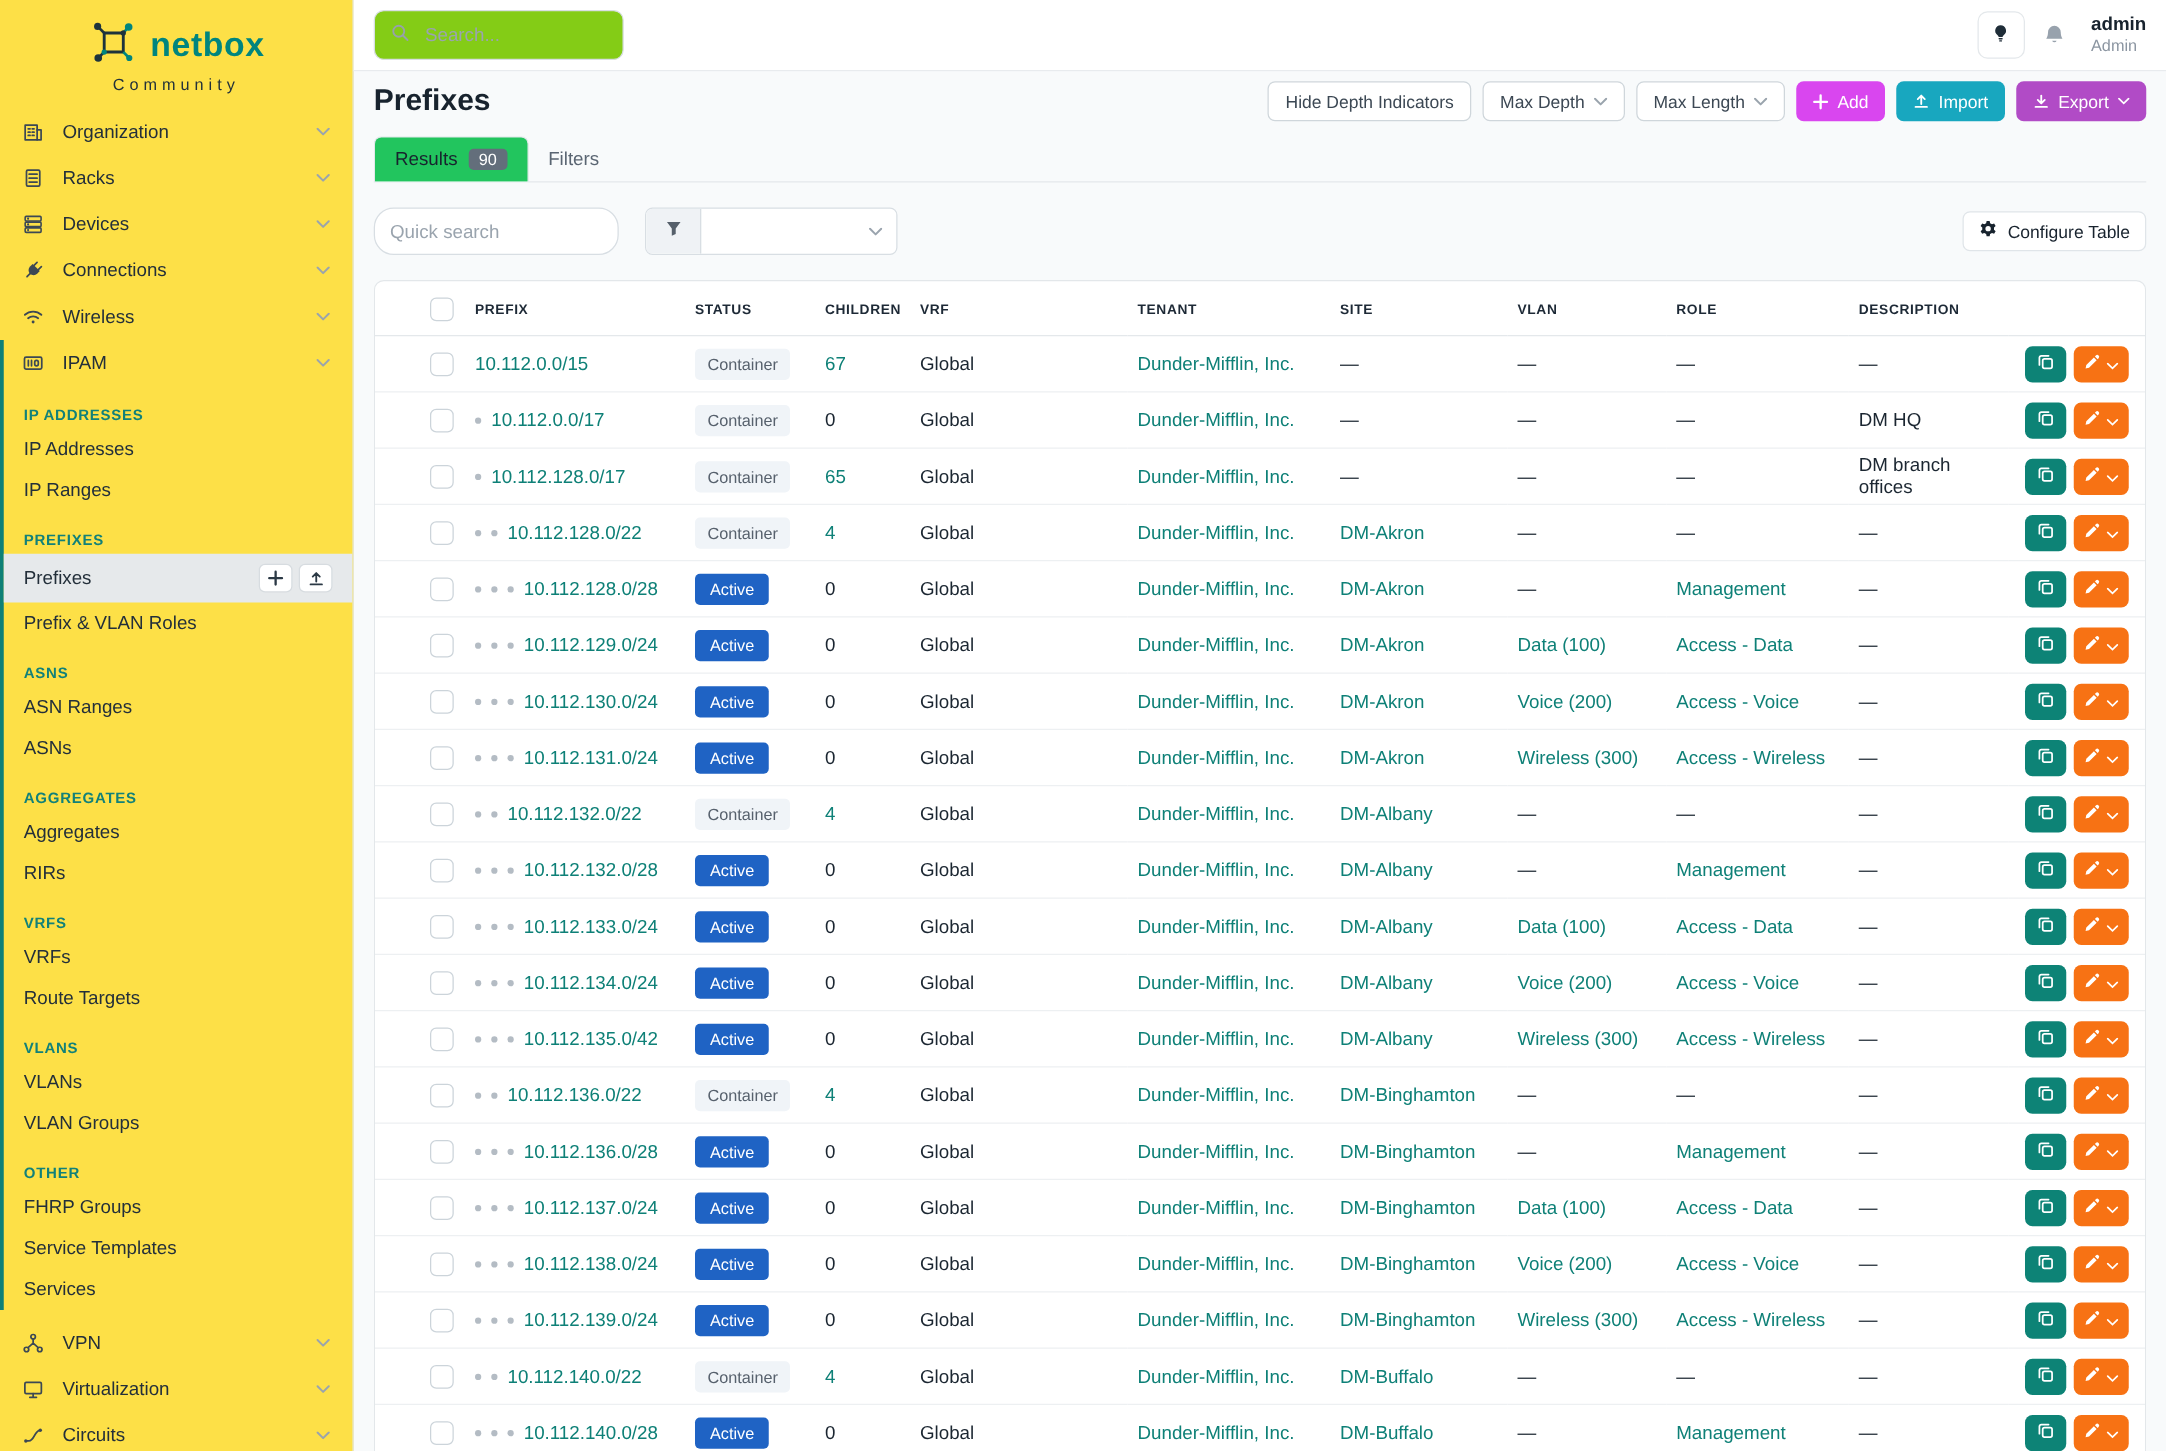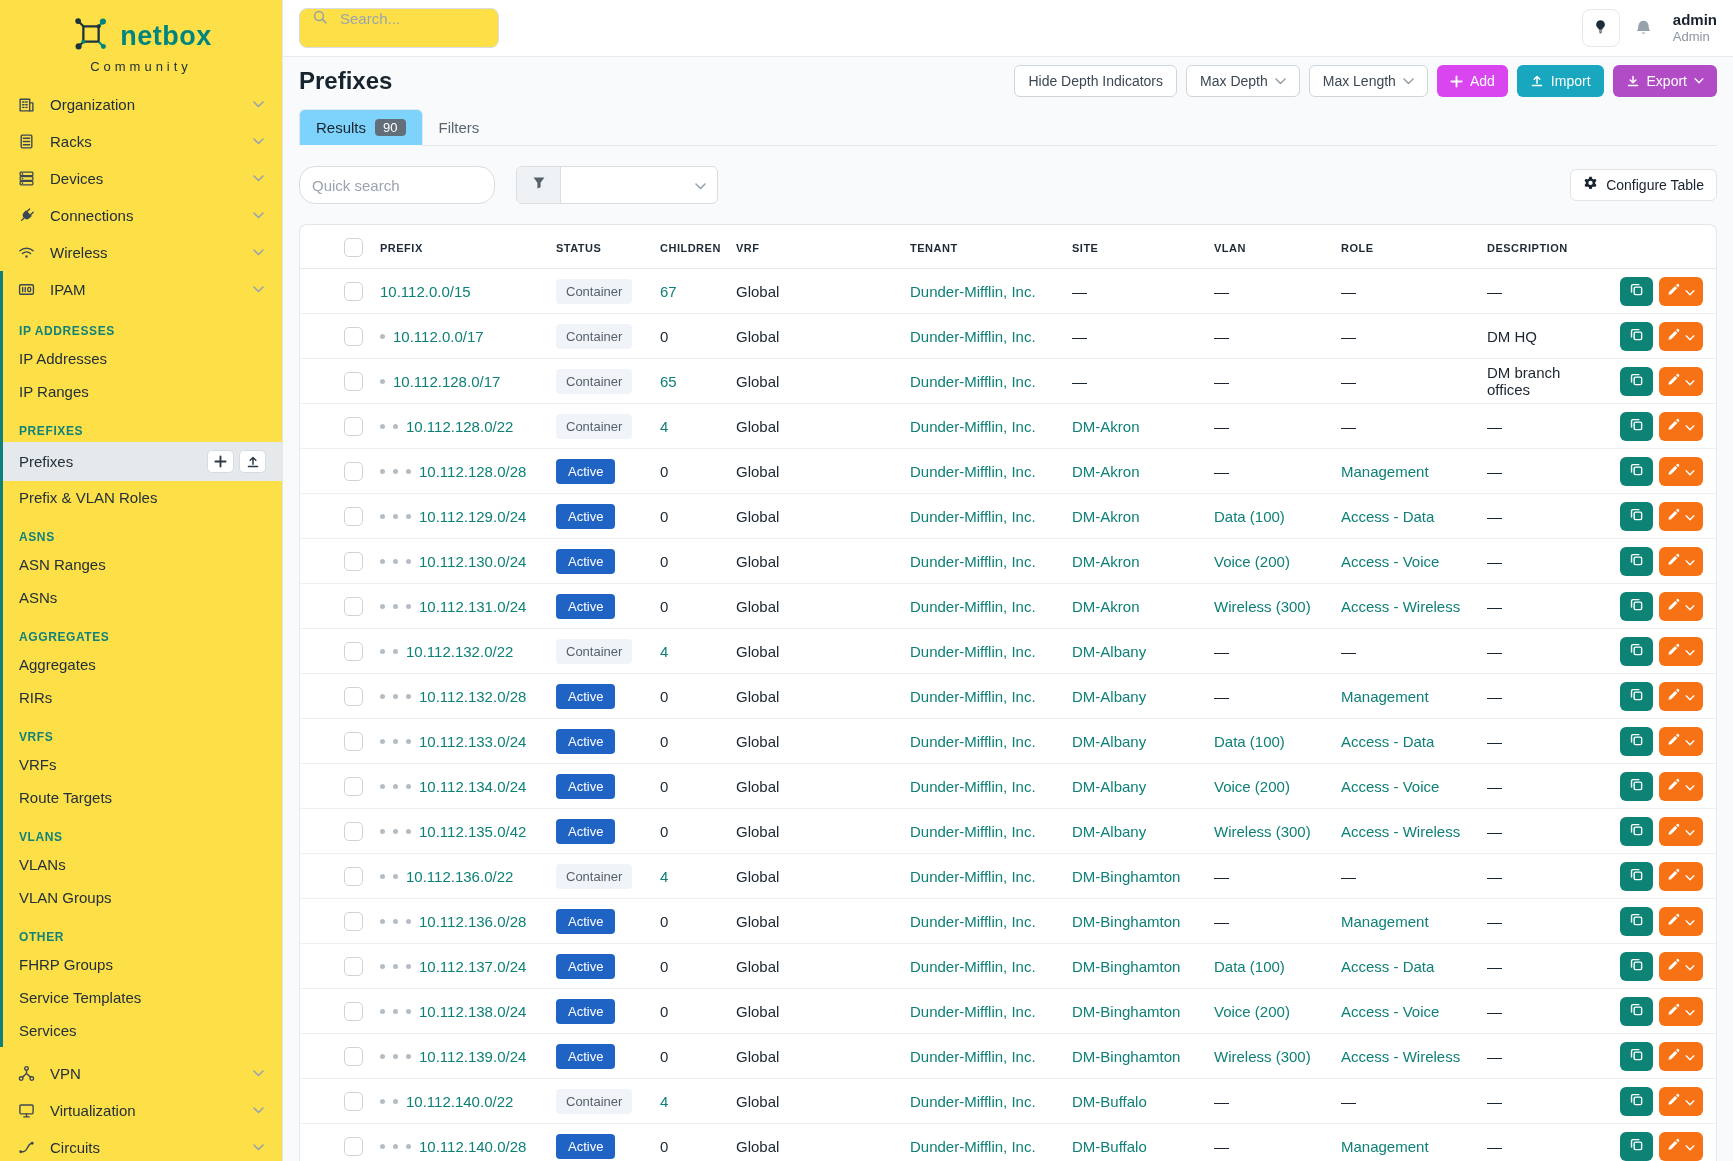--- a/index.html
+++ b/index.html
@@ -27,22 +27,22 @@
   .sub-item.active { background:#e6e9eb; }
   .mini-btns { margin-left:auto; display:flex; gap:5px; }
   .mini-btn { width:27px; height:23px; background:#fff; border:1px solid #d7dce0; border-radius:5px;
     display:flex; align-items:center; justify-content:center; color:#2b3945; }
   .bottom-nav { margin-top:8px; }
 
   
   .main { flex:1; display:flex; flex-direction:column; min-width:0; }
   .topbar { height:57px; background:#fff; border-bottom:1px solid #e8ebee; display:flex;
     align-items:center; padding:0 16px; flex-shrink:0; }
-  .search-box { width:200px; height:40px; border:1px solid #d8dee3; border-radius:8px; background:#fde047;
-    display:flex; align-items:flex-start; padding:0 12px; gap:10px; color:#97a1ab; }
+  .search-box { width:200px; height:40px; border:1px solid #d8dee3; border-radius:8px; background:#84cc16;
+    display:flex; align-items:center; padding:0 12px; gap:10px; color:#97a1ab; }
   .search-box input { border:none; outline:none; font-size:15px; width:100%; background:transparent;
     font-family:"Liberation Sans", sans-serif; color:#333; }
   .search-box input::placeholder { color:#9aa4ae; }
   .topbar-right { margin-left:auto; display:flex; align-items:center; gap:14px; }
   .bulb-btn { width:38px; height:38px; border:1px solid #e4e8eb; border-radius:8px; background:#fff;
     display:flex; align-items:center; justify-content:center; color:#1f2d38; cursor:pointer; }
   .bell { color:#98a2ad; display:flex; cursor:pointer; }
   .user-block { line-height:1.2; cursor:pointer; padding-left:6px; }
   .user-name { font-weight:bold; font-size:15px; color:#18232e; }
   .user-role { font-size:13px; color:#8b95a1; }
@@ -58,21 +58,21 @@
   .btn-outline .chev { color:#9aa4ad; display:flex; }
   .btn-add { background:#d946ef; color:#fff; font-weight:500; }
   .btn-import { background:#18a7bf; color:#fff; font-weight:500; }
   .btn-export { background:#b14bc6; color:#fff; font-weight:500; }
   .btn svg { display:block; }
 
   
   .tabs { display:flex; border-bottom:1px solid #e3e8eb; margin-bottom:20px; }
   .tab { padding:9px 16px; font-size:15px; color:#5a6572; display:flex; gap:9px; align-items:center;
     cursor:pointer; margin-bottom:-1px; }
-  .tab.active { background:#7dd3fc; border:1px solid #e3e8eb; border-bottom:1px solid #f8fafb;
+  .tab.active { background:#22c55e; border:1px solid #e3e8eb; border-bottom:1px solid #f8fafb;
     border-radius:6px 6px 0 0; color:#18232e;justify-content:space-between; }
   .tab-badge { background:#636e7b; color:#fff; font-size:13px; border-radius:4px; padding:1px 8px; }
 
   
   .filter-row { display:flex; align-items:center; margin-bottom:20px; }
   .quick-search { width:196px; height:38px; border:1px solid #d8dee3; border-radius:16px; background:#fff;
     padding:0 12px; font-size:15px; outline:none; font-family:"Liberation Sans",sans-serif; color:#333; }
   .quick-search::placeholder { color:#9aa4ae; }
   .filter-group { display:flex; margin-left:21px; height:38px; border:1px solid #d8dee3;
     border-radius:6px; overflow:hidden; background:#fff; }

